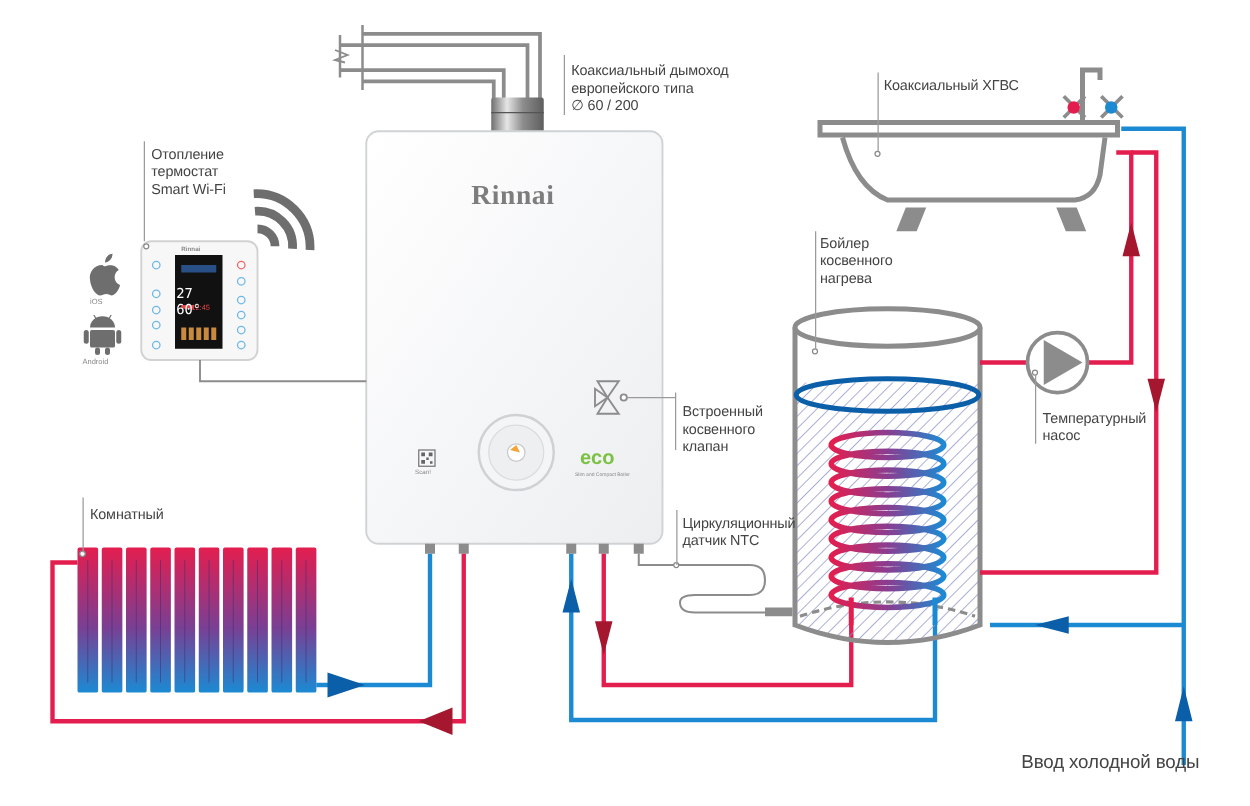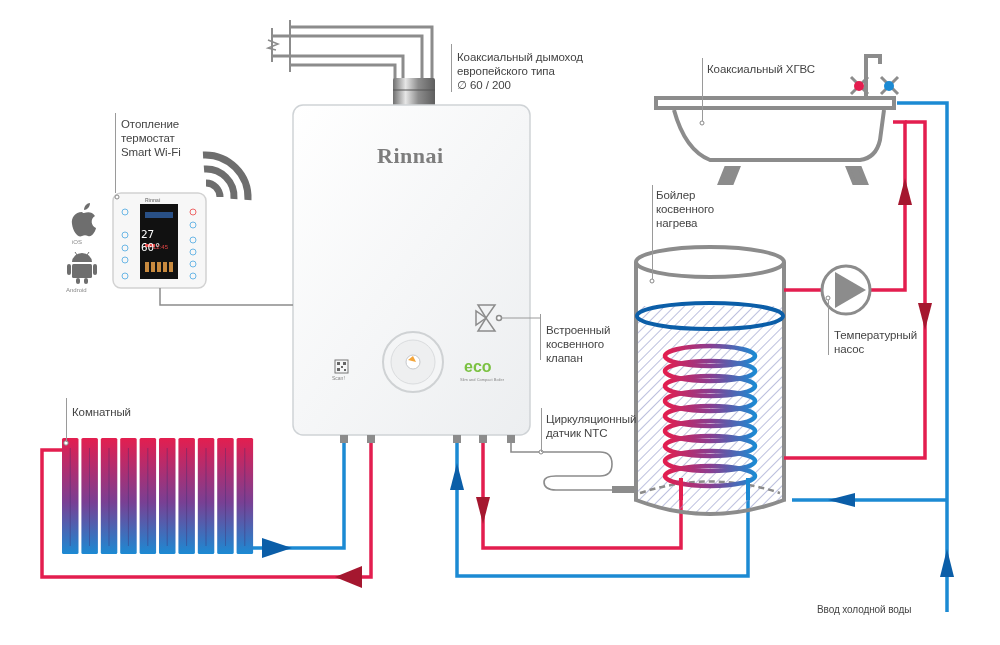--- a/index.html
+++ b/index.html
@@ -1,21 +1,21 @@
 <!DOCTYPE html>
 <html><head>
 <meta charset="utf-8">
 <style>
   html, body { margin: 0; padding: 0; background: #ffffff; }
   body { width: 1000px; height: 645px; position: relative; overflow: hidden;
          font-family: "Liberation Sans", "DejaVu Sans", sans-serif; }
   #diagram { position: absolute; left: 0; top: 0; width: 1000px; height: 645px; }
   .lbl { position: absolute; font-size: 11.5px; line-height: 14px; color: #444;
          font-family: "Liberation Sans", "DejaVu Sans", sans-serif; white-space: pre-line; letter-spacing: -0.1px; }
-  .lbl.big { font-size: 10px; line-height: 16px; }
+  .lbl.big { font-size: 15px; line-height: 16px; }
   .leader { position: absolute; background: #9a9a9a; width: 1px; }
   .brand { position: absolute; font-family: "Liberation Serif", "DejaVu Serif", serif;
            font-weight: bold; font-size: 22px; color: #7d7d7d; letter-spacing: 0.5px; }
   .eco { position: absolute; font-family: "Liberation Sans", sans-serif; font-size: 16px; color: #7bc142; font-weight: bold; }
   .eco-sub { position: absolute; font-size: 4px; color: #888; font-family: "Liberation Sans", sans-serif; }
   .small-cap { position: absolute; font-size: 5px; color: #888; font-family: "Liberation Sans", sans-serif; text-align: left; }
 </style>
 </head>
 <body>
 

